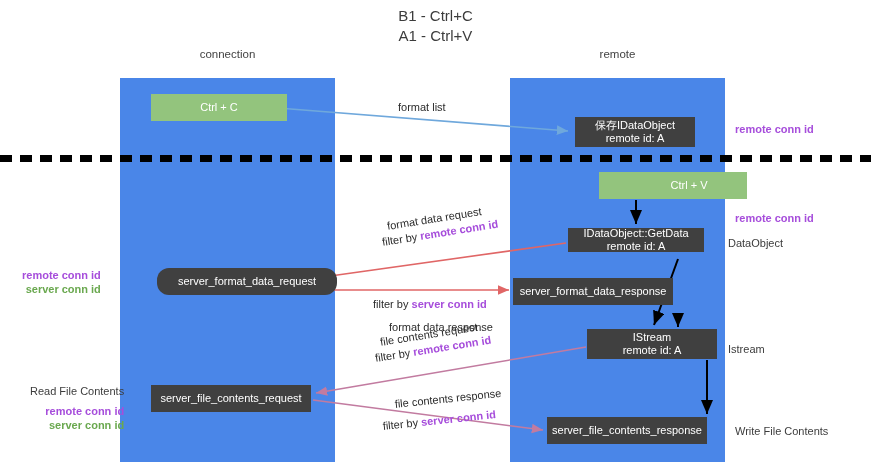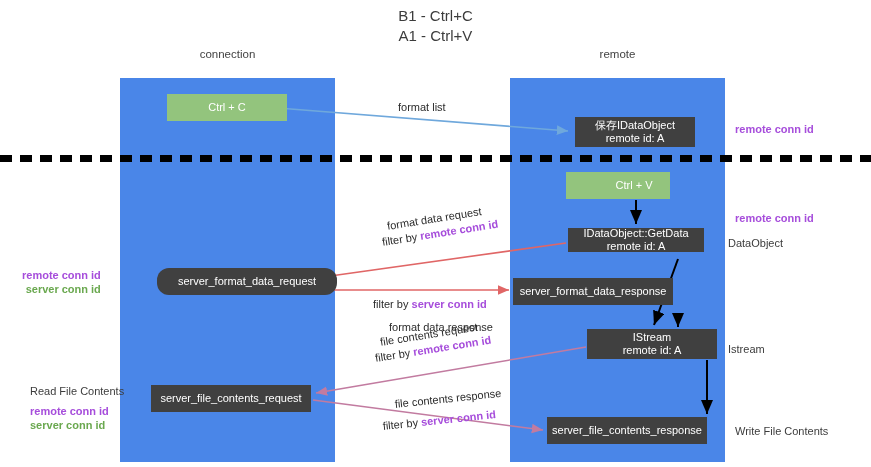--- a/index.html
+++ b/index.html
@@ -35,23 +35,23 @@
   
   .box{
     position:absolute;box-sizing:border-box;
     display:flex;flex-direction:column;align-items:center;justify-content:center;
     color:#ffffff;font-size:11px;line-height:13px;text-align:center;
     padding:2px 4px;
   }
   .box.green{background:#93c47d;}
   .box.orange{background:#404040;}
 
-  #box-ctrlc{left:167px;top:94px;width:120px;height:27px;align-items:center;}
+  #box-ctrlc{left:151px;top:94px;width:136px;height:27px;align-items:center;}
   #box-saveido{left:575px;top:117px;width:120px;height:30px;}
-  #box-ctrlv{left:566px;top:172px;width:104px;height:27px;padding-left:36px;}
+  #box-ctrlv{left:599px;top:172px;width:148px;height:27px;padding-left:36px;}
   #box-getdata{left:568px;top:228px;width:136px;height:24px;}
   #box-sfdreq{left:157px;top:268px;width:180px;height:27px;border-radius:12px;}
   #box-sfdresp{left:513px;top:278px;width:160px;height:27px;}
   #box-istream{left:587px;top:329px;width:130px;height:30px;}
   #box-sfcreq{left:151px;top:385px;width:160px;height:27px;}
   #box-sfcresp{left:547px;top:417px;width:160px;height:27px;}
 
   
   #divider{
     position:absolute;left:0px;top:155px;width:871px;height:7px;
@@ -87,21 +87,21 @@
   .side .green{color:#6aa84f;font-weight:bold;}
   .side .plain{color:#3c3c3c;}
 
   #side-r1{left:735px;top:122px;}
   #side-r2{left:735px;top:211px;}
   #side-r3{left:728px;top:236px;}
   #side-r4{left:728px;top:342px;}
   #side-r5{left:735px;top:424px;}
 
   #side-l1{left:22px;top:268px;text-align:right;}
-  #side-l2{left:30px;top:384px;text-align:left;}
+  #side-l2{left:30px;top:384px;text-align:right;}
 </style>
 </head>
 <body>
 
 <div id="stage">
 
   <div class="lane" id="lane-b1"></div>
   <div class="lane" id="lane-a1"></div>
 
   <div id="title">

